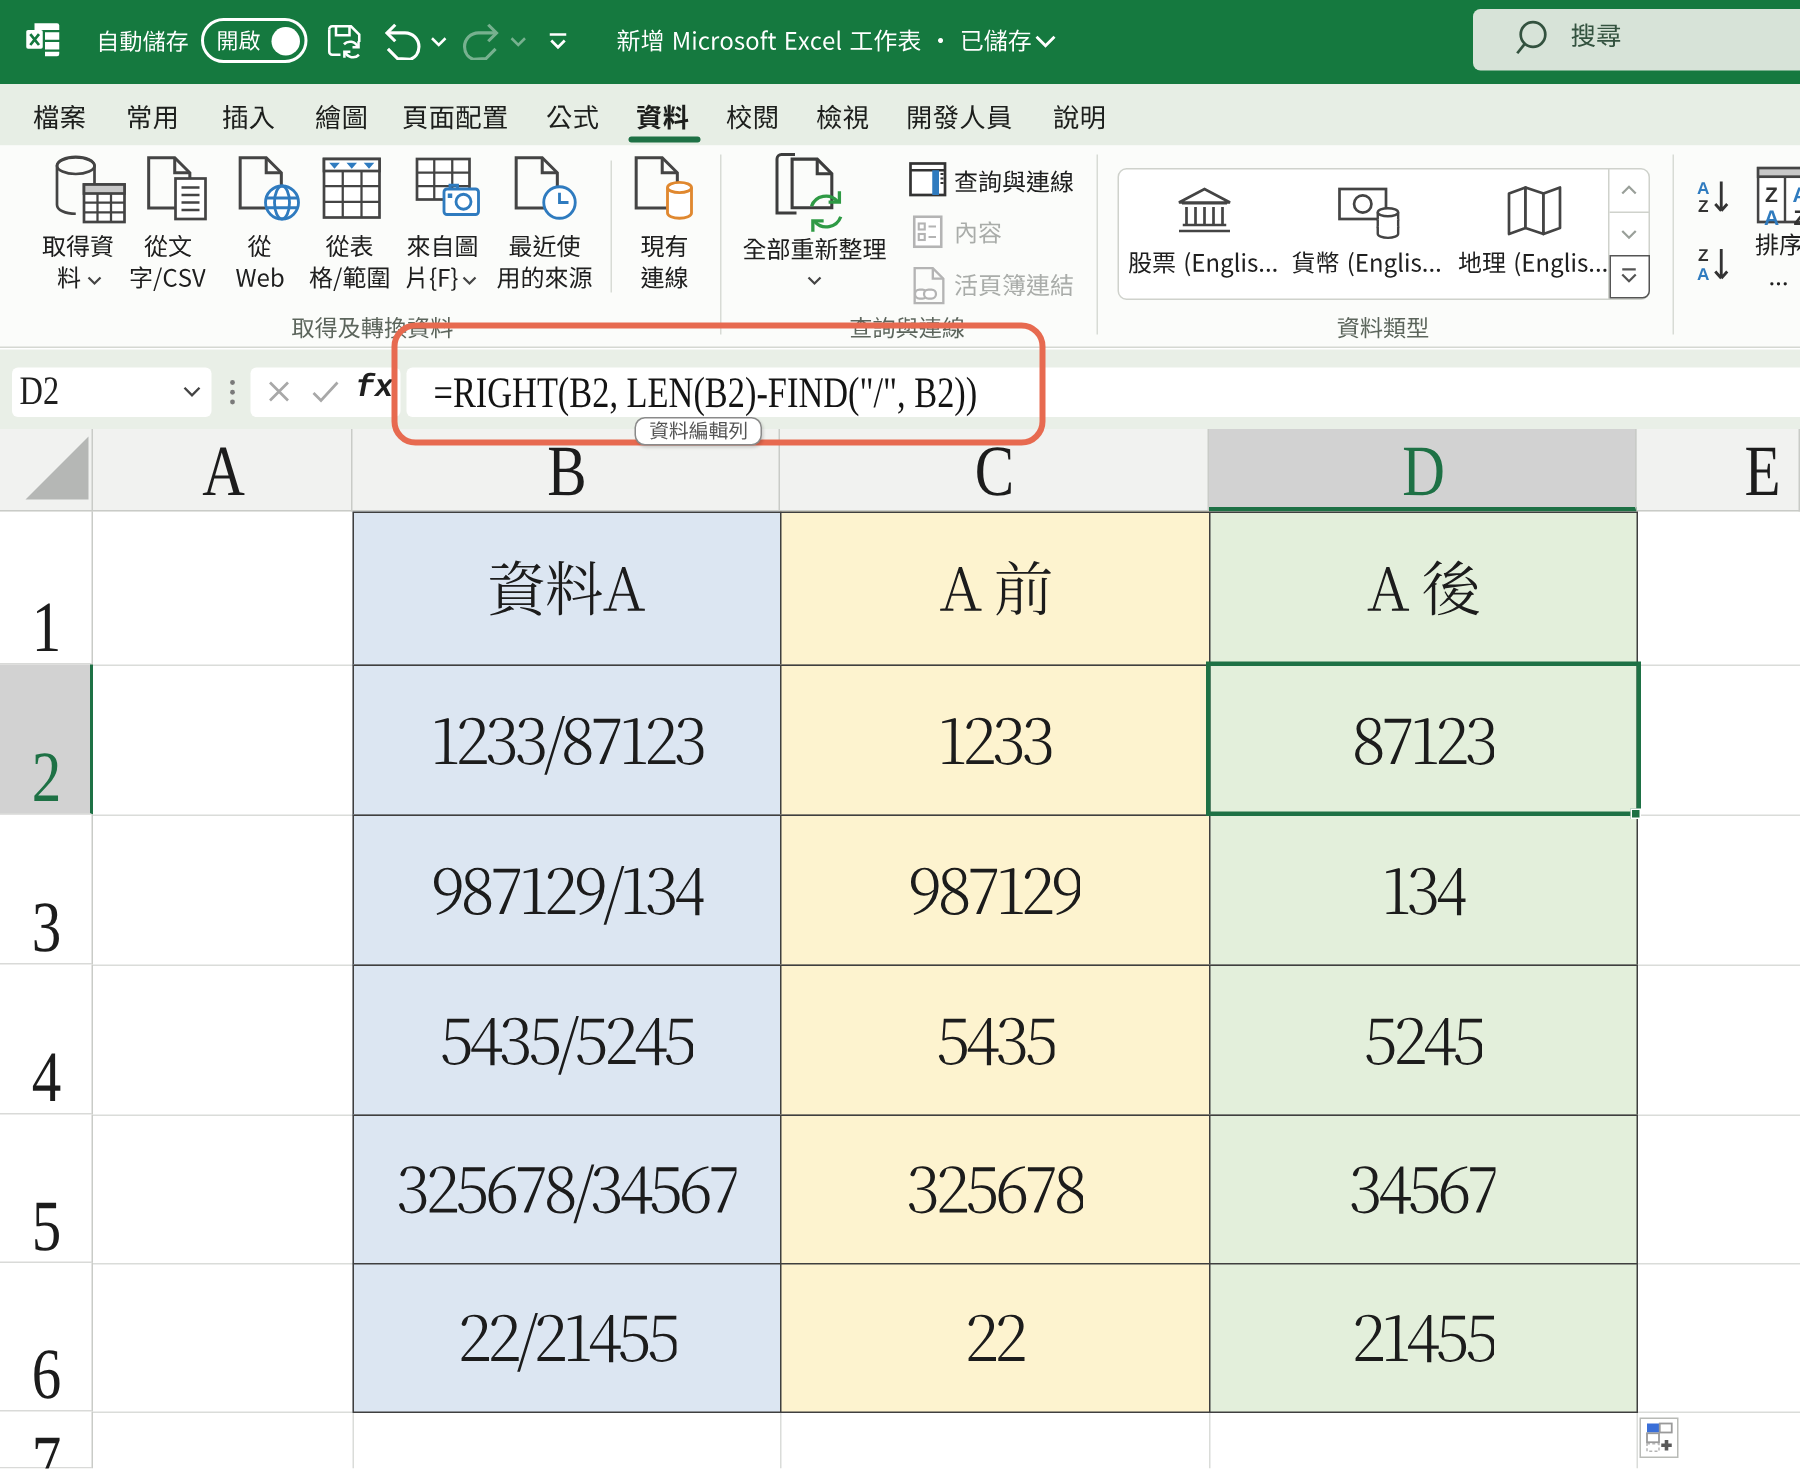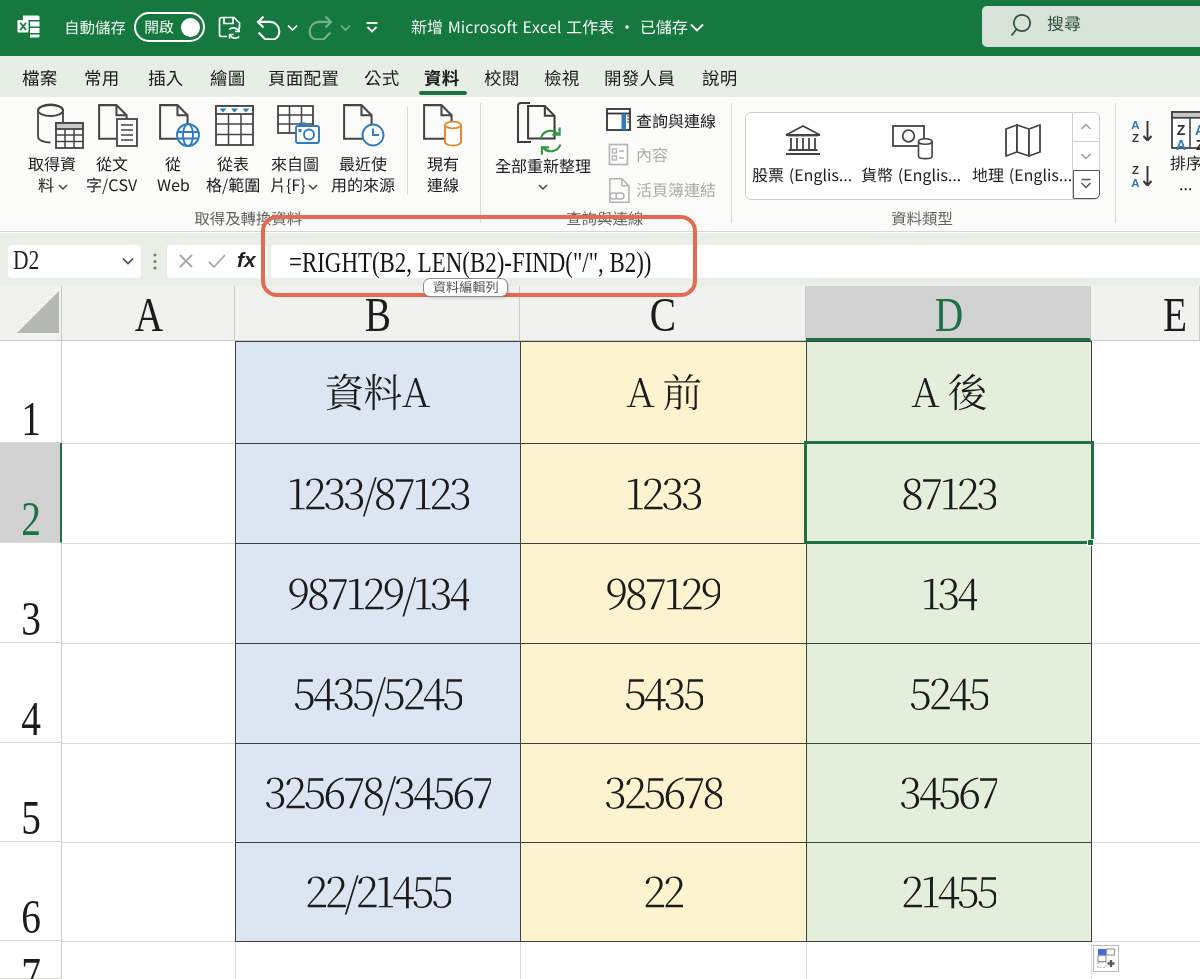--- a/index.html
+++ b/index.html
@@ -1,17 +1,17 @@
 <!DOCTYPE html>
 <html><head><meta charset="utf-8"><style>
 *{margin:0;padding:0;box-sizing:border-box}
 html,body{width:1200px;height:979px;overflow:hidden;background:#fff}
 #page{position:relative;width:1200px;height:979px;font-family:"Liberation Sans",sans-serif}
 .abs{position:absolute}
-.serif{font-family:Liberation Sans, sans-serif}
+.serif{font-family:Liberation Mono, monospace}
 </style></head><body>
 <div id="page">
 <div class="abs" style="left:0;top:0;width:1200px;height:56px;background:#15793f"></div>
 <div class="abs" style="left:0;top:56px;width:1200px;height:41px;background:#e7eee5"></div>
 <div class="abs" style="left:0;top:97px;width:1200px;height:135px;background:#fbfcfa;border-bottom:1px solid #d5d8d2"></div>
 <div class="abs" style="left:0;top:233px;width:1200px;height:53px;background:#e9efe7"></div>
 <svg class="abs" style="left:17px;top:14px" width="24" height="25" viewBox="0 0 24 25">
 <g fill="#ffffff">
 <path d="M6 1.5 h15 a1.5 1.5 0 0 1 1.5 1.5 v3 h-16.5 z"></path>
 <rect x="13" y="7.5" width="9.5" height="5"></rect>

